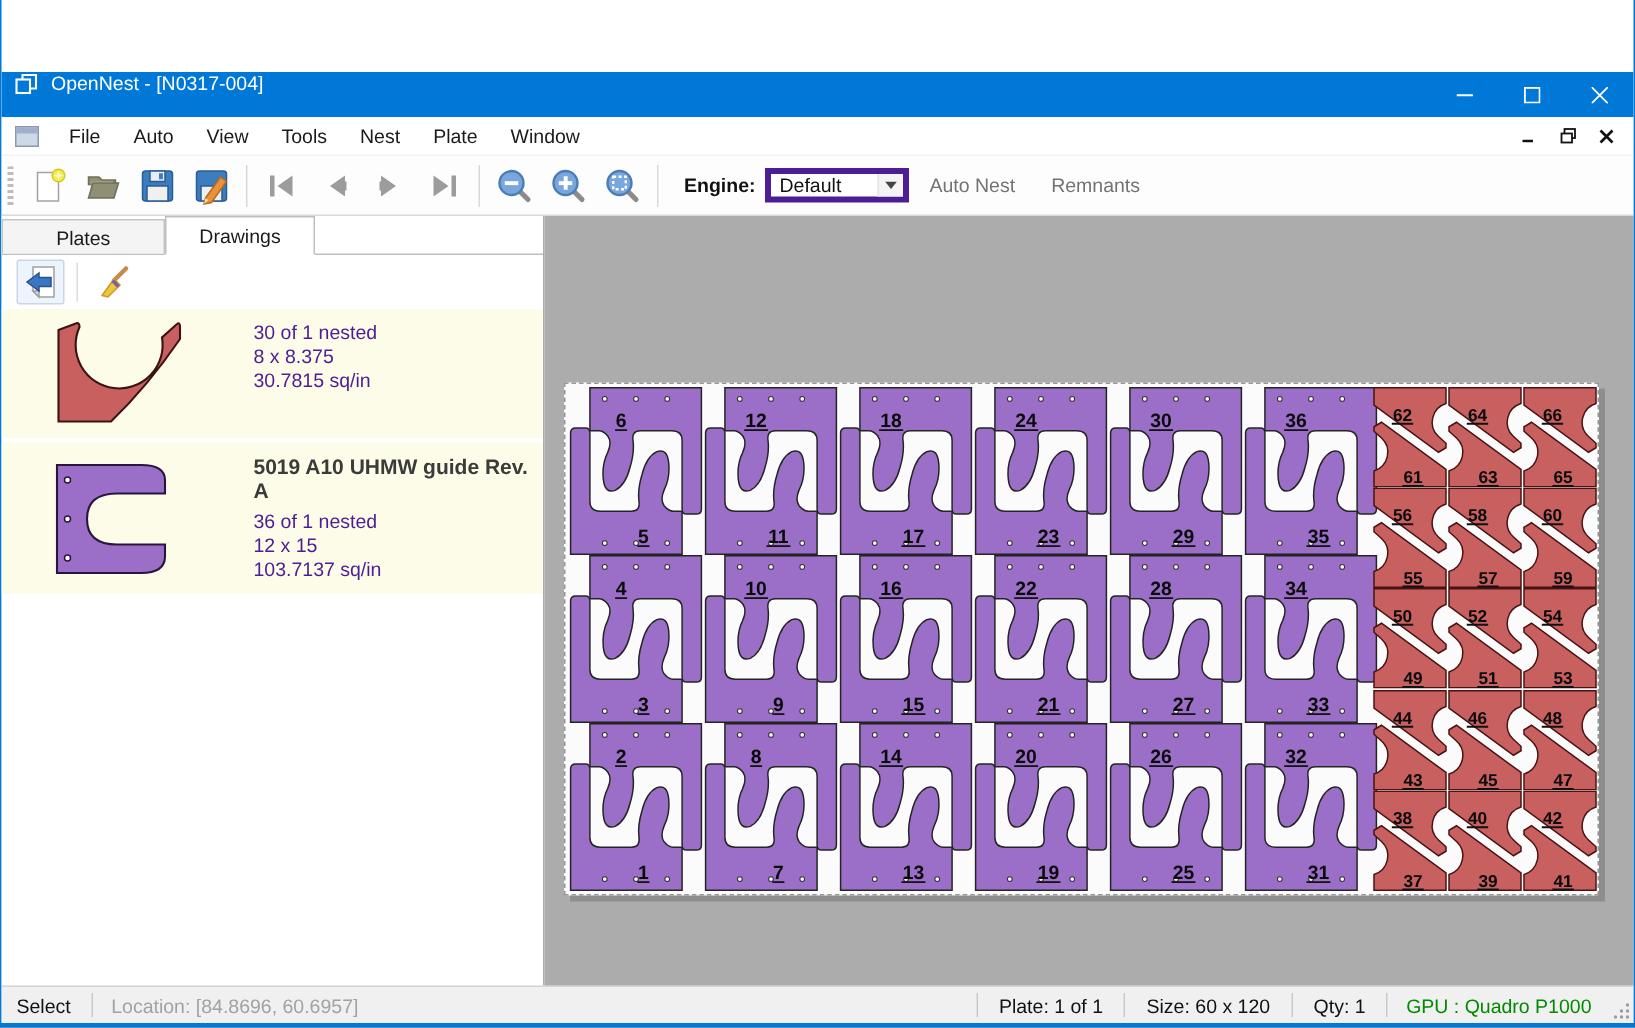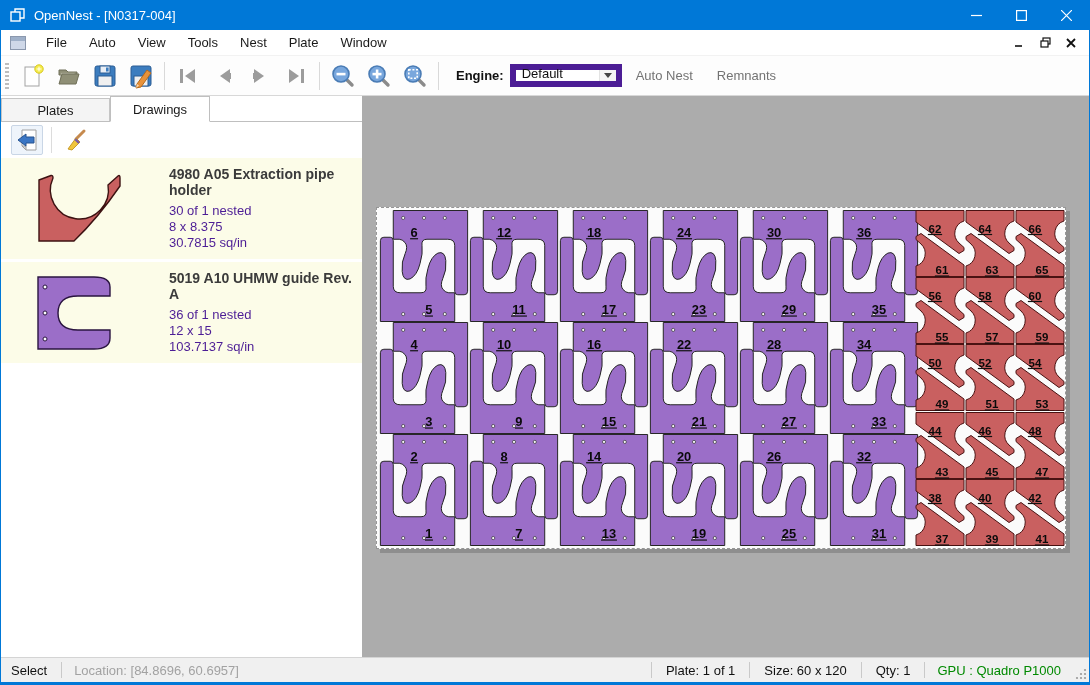--- a/index.html
+++ b/index.html
@@ -3,42 +3,42 @@
 <meta charset="utf-8">
 <style>
   * { margin:0; padding:0; box-sizing:border-box; }
   html,body { background:#444; }
   body { font-family:"Liberation Sans", sans-serif; }
   .window { position:relative; width:1090px; height:685px; background:#fff;
             border-left:1px solid #0078D7; border-right:1px solid #0078D7; border-bottom:3px solid #0078D7;
             display:flex; flex-direction:column; overflow:hidden; }
 
   
-  .titlebar { height:30px; background:#0078D7; display:flex; align-items:center; flex:0 0 auto; }
+  .titlebar { height:30px; background:#0078D7; display:flex; align-items:flex-start; flex:0 0 auto;margin-top:48px; }
   .app-icon { width:16px; height:16px; margin-left:9px; }
   .title-text { color:#fff; font-size:13px; margin-left:8px; }
   .caption-group { margin-left:auto; display:flex; height:100%; }
   .cap-btn { width:45px; height:100%; display:flex; align-items:center; justify-content:center; }
 
   
   .menubar { height:26px; background:#fff; display:flex; align-items:center; flex:0 0 auto; border-bottom:1px solid #f2f2f2;}
   .mdi-doc { width:16px; height:14px; margin:0 9px 0 9px; background:#cfd8e8; border:1px solid #8b98ad; position:relative; }
   .mdi-doc::before { content:""; position:absolute; left:0; top:0; right:0; height:4px; background:#9fb0c8; }
   .menu-item { font-size:13px; color:#1a1a1a; padding:4px 11px; cursor:default; }
   .mdi-ctrls { margin-left:auto; display:flex; align-items:center; gap:6px; padding-right:8px; }
   .mdi-btn { width:20px; height:18px; display:flex; align-items:center; justify-content:center; }
 
   
   .toolbar { height:40px; background:#fdfdfd; border-bottom:1px solid #d8d8d8; display:flex; align-items:center; flex:0 0 auto; }
   .grip { width:4px; height:26px; margin-left:4px; margin-right:6px;
           background:repeating-linear-gradient(to bottom,#bdbdbd 0 2px,transparent 2px 4px); }
   .tb-btn { width:36px; height:32px; display:flex; align-items:center; justify-content:center; }
   .tb-sep { width:1px; height:28px; background:#d9d9d9; margin:0 5px; }
   .engine-label { font-size:13px; font-weight:bold; color:#111; margin:0 6px 0 12px; }
-  .combo { width:112px; height:23px; border:6px solid #4c1d95; background:#fff; display:flex; align-items:flex-end; }
+  .combo { width:96px; height:23px; border:4px solid #4c1d95; background:#fff; display:flex; align-items:flex-end; }
   .combo-text { flex:1; font-size:13px; color:#111; padding-left:6px; }
   .combo-arrow { width:17px; height:100%; display:flex; align-items:center; justify-content:center; border-left:1px solid #e3e3e3; background:#f4f4f4; }
   .flat-btn { font-size:13px; color:#737373; padding:6px 10px; margin-left:4px; }
 
   
   .main { flex:1 1 auto; display:flex; min-height:0; }
 
   
   .sidebar { width:362px; background:#fff; border-right:1px solid #acacac; display:flex; flex-direction:column; }
   .tabs { display:flex; align-items:flex-end; height:26px; border-bottom:1px solid #bfbfbf; background:#fff; }
@@ -255,21 +255,20 @@
         </div>
       </div>
 
       <div class="drawing-item">
         <div class="thumb">
           <svg width="92" height="70" viewBox="0 0 92 70">
             <path d="M3,6 L15,1.5 Q17,1 17,4 A29,29 0 1 0 72,11 L82,2 Q84,0.5 84,4 L84,12 Q62,44 38,67 L3,67 Z" fill="#C96060" stroke="#3c1212" stroke-width="1.4"></path>
           </svg>
         </div>
         <div class="item-text">
-          <div class="item-title">4980 A05 Extraction pipe holder</div>
           <div class="item-sub">30 of 1 nested</div>
           <div class="item-sub">8 x 8.375</div>
           <div class="item-sub">30.7815 sq/in</div>
         </div>
       </div>
 
       <div class="drawing-item">
         <div class="thumb">
           <svg width="92" height="76" viewBox="0 0 92 76">
             <path d="M2,2 H58 Q74,2 74,12 V21 H42 Q22,21 22,38 Q22,55 42,55 H74 V63 Q74,74 58,74 H2 Z" fill="#9B6EC8" stroke="#2a1440" stroke-width="1.4"></path>

